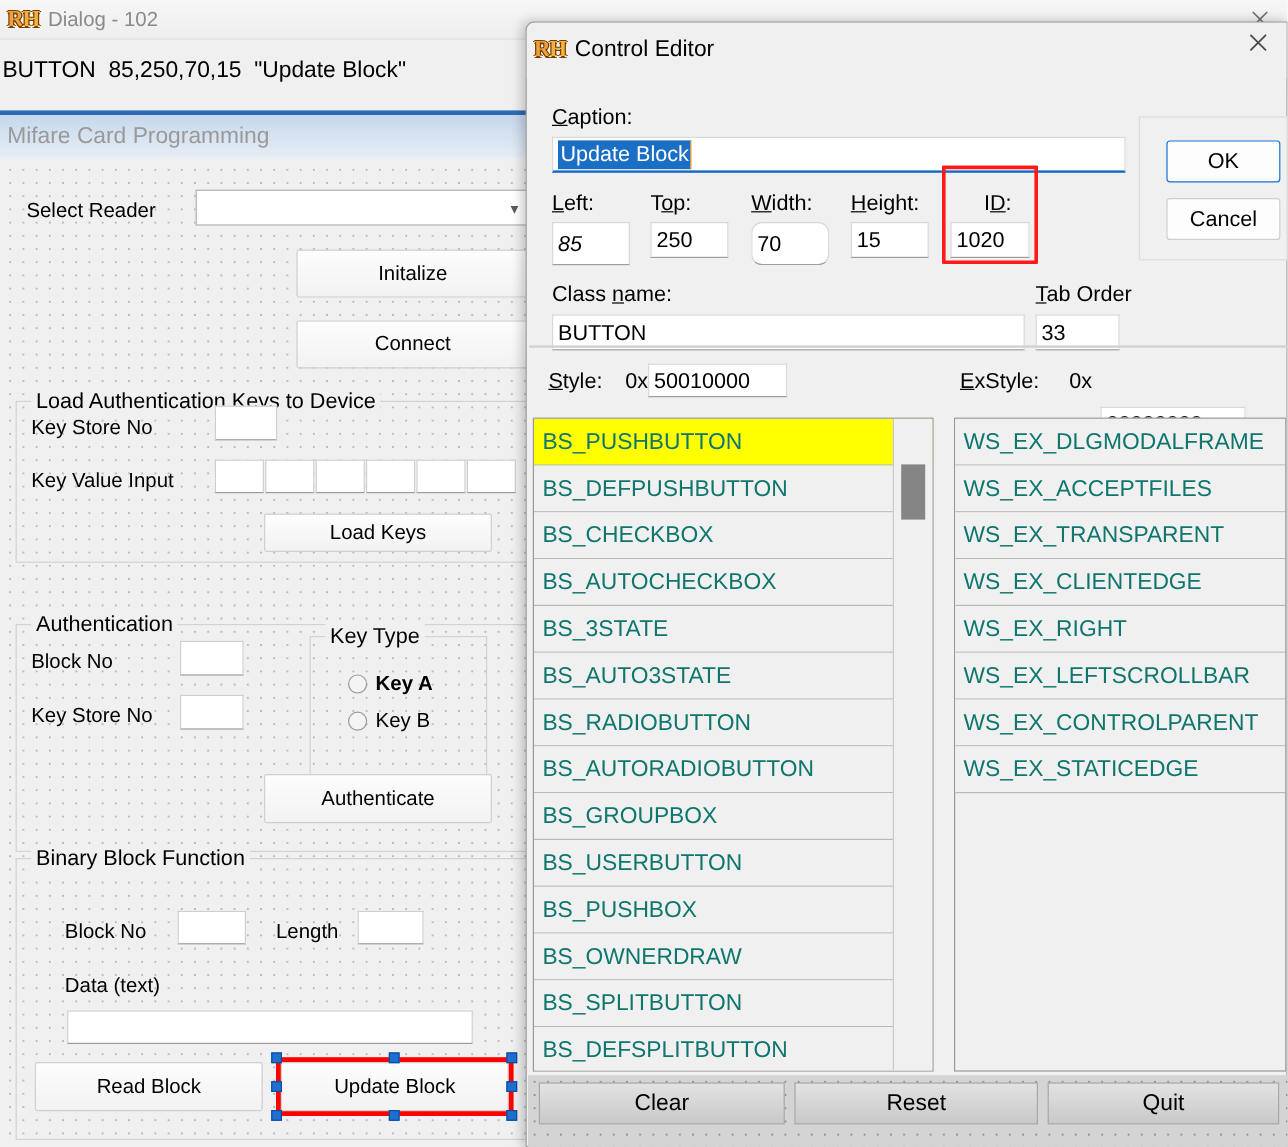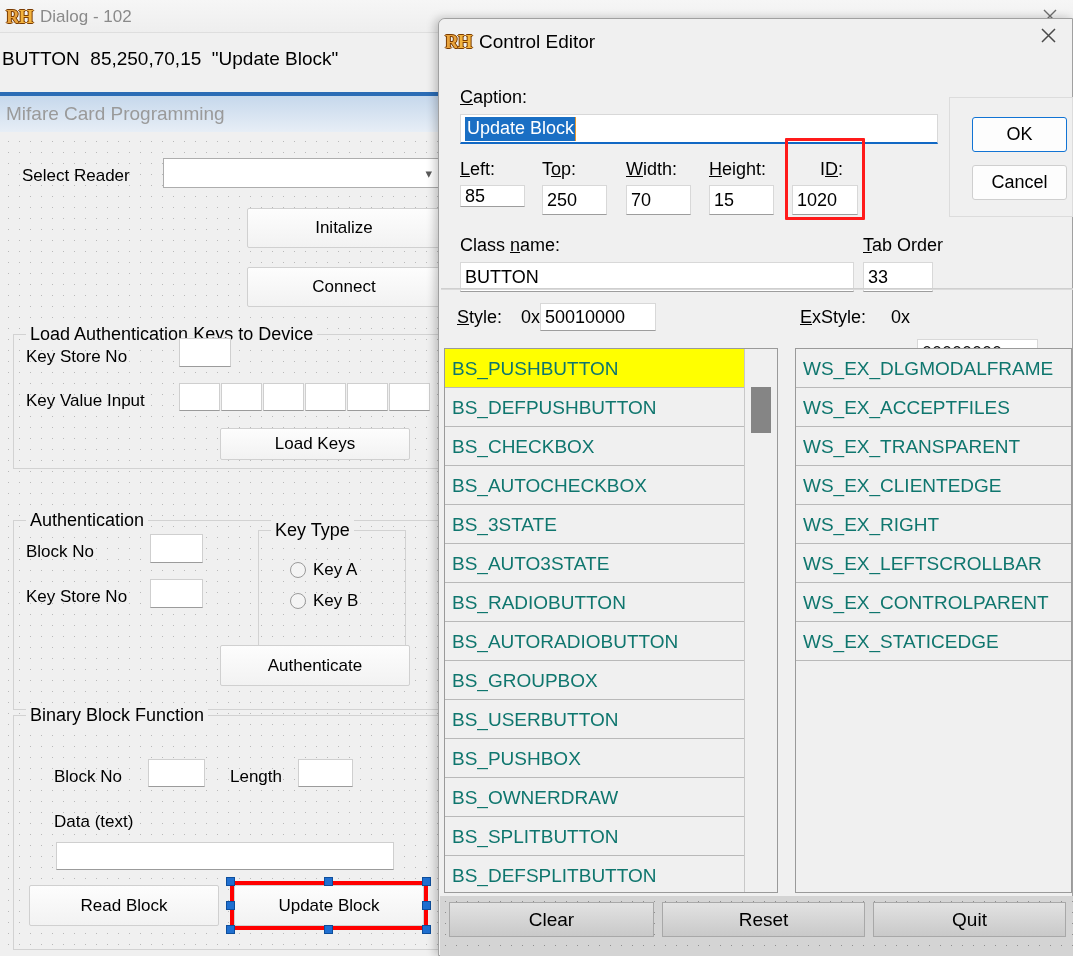--- a/index.html
+++ b/index.html
@@ -282,21 +282,21 @@
         <span class="grp-label">Authentication</span>
       </div>
       <span class="dlabel" style="left:26px; top:410px;">Block No</span>
       <div class="dedit" style="left:150px; top:402px; width:53px; height:29px;"></div>
       <span class="dlabel" style="left:26px; top:455px;">Key Store No</span>
       <div class="dedit" style="left:150px; top:447px; width:53px; height:29px;"></div>
 
       <div class="grp" style="left:258px; top:398px; width:148px; height:128px;">
         <span class="grp-label">Key Type</span>
       </div>
-      <div class="dradio" style="left:290px; top:428px;">
+      <div class="dradio" style="left:290px; top:428px;font-weight:bold;">
         <span class="circ"></span>
         <span>Key A</span>
       </div>
       <div class="dradio" style="left:290px; top:459px;">
         <span class="circ"></span>
         <span>Key B</span>
       </div>
 
       <div class="dbtn" style="left:220px; top:513px; width:190px; height:41px;">Authenticate</div>
 
@@ -337,27 +337,27 @@
           </svg>
       </div>
     </div>
 
     <span class="ce-label" style="left:21px; top:68px;"><span class="u">C</span>aption:</span>
     <div class="ce-edit" id="caption-edit" style="left:21px; top:95px; width:478px; height:30px;">
       <span id="caption-sel">Update Block</span>
     </div>
 
     <span class="ce-label" style="left:21px; top:140px;"><span class="u">L</span>eft:</span>
-    <div class="ce-edit" style="left:21px; top:166px; width:65px; height:22px;">85</div>
+    <div class="ce-edit" style="left:21px; top:166px; width:65px; height:36px;font-style:italic;">85</div>
 
     <span class="ce-label" style="left:103px; top:140px;">T<span class="u">o</span>p:</span>
     <div class="ce-edit" style="left:103px; top:166px; width:65px; height:30px;">250</div>
 
     <span class="ce-label" style="left:187px; top:140px;"><span class="u">W</span>idth:</span>
-    <div class="ce-edit" style="left:187px; top:166px; width:65px; height:30px;">70</div>
+    <div class="ce-edit" style="left:187px; top:166px; width:65px; height:36px;border-radius:9px;">70</div>
 
     <span class="ce-label" style="left:270px; top:140px;"><span class="u">H</span>eight:</span>
     <div class="ce-edit" style="left:270px; top:166px; width:65px; height:30px;">15</div>
 
     <span class="ce-label" style="left:353px; top:140px;margin-left:28px;">I<span class="u">D</span>:</span>
     <div class="ce-edit" style="left:353px; top:166px; width:66px; height:30px;">1020</div>
     <div id="id-redbox" style="left:346px; top:119px; width:80px; height:82px;"></div>
 
     <span class="ce-label" style="left:21px; top:216px;">Class <span class="u">n</span>ame:</span>
     <div class="ce-edit" style="left:21px; top:243px; width:394px; height:30px;">BUTTON</div>

